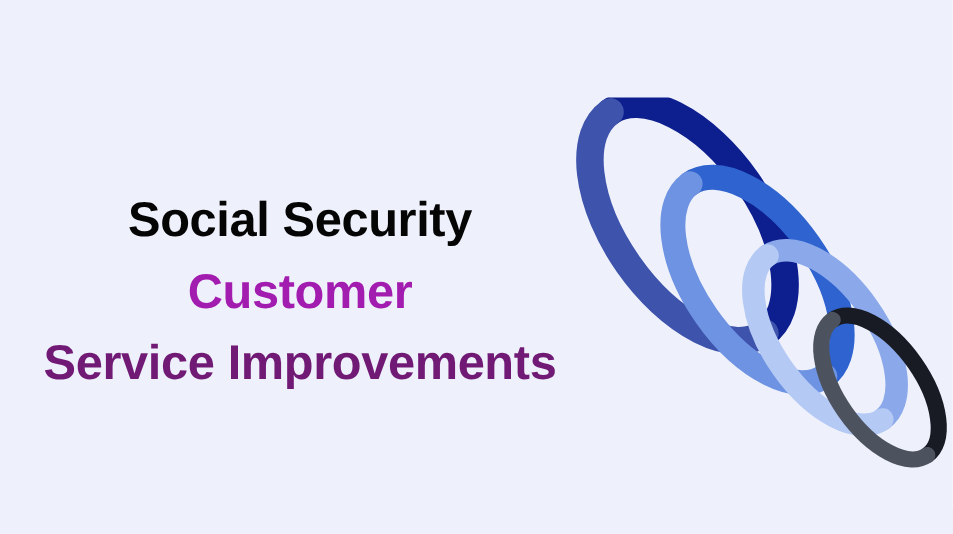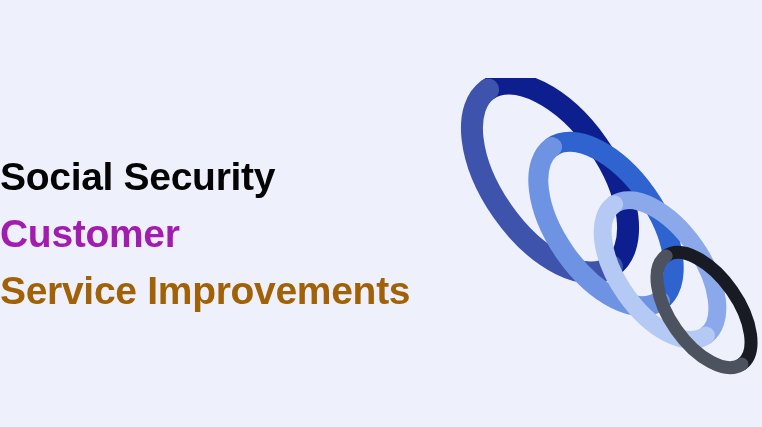--- a/index.html
+++ b/index.html
@@ -21,20 +21,21 @@
     background: #eef1fb;
     overflow: hidden;
   }
 
   
   #title-block {
     position: absolute;
     left: 0px;
     top: 148px;
     width: 480px;
+    text-align: center;
     z-index: 5;
   }
   .title-line {
     display: block;
     color: #050505;
     font-family: "Liberation Sans", sans-serif;
     font-weight: bold;
     font-size: 39px;
     line-height: 57px;
     letter-spacing: -0.3px;
@@ -57,21 +58,21 @@
   }
 </style>
 </head>
 <body>
 
 <div id="slide" style="background: rgb(238, 241, 251);">
 
   <div id="title-block">
     <span class="title-line" style="color: rgb(5, 5, 5);">Social Security</span>
     <span class="title-line" style="color: #a21caf;">Customer</span>
-    <span class="title-line" style="color: #a16207;">Service Improvements</span>
+    <span class="title-line" style="color: #701a75;">Service Improvements</span>
   </div>
 
   <div id="ring-graphic">
     <svg viewBox="0 0 332 310" xmlns="http://www.w3.org/2000/svg" aria-hidden="true">
       <defs>
 
         <clipPath id="clip-far-1">
             <rect x="0" y="0" width="332" height="310"></rect>
           </clipPath>
       </defs>

